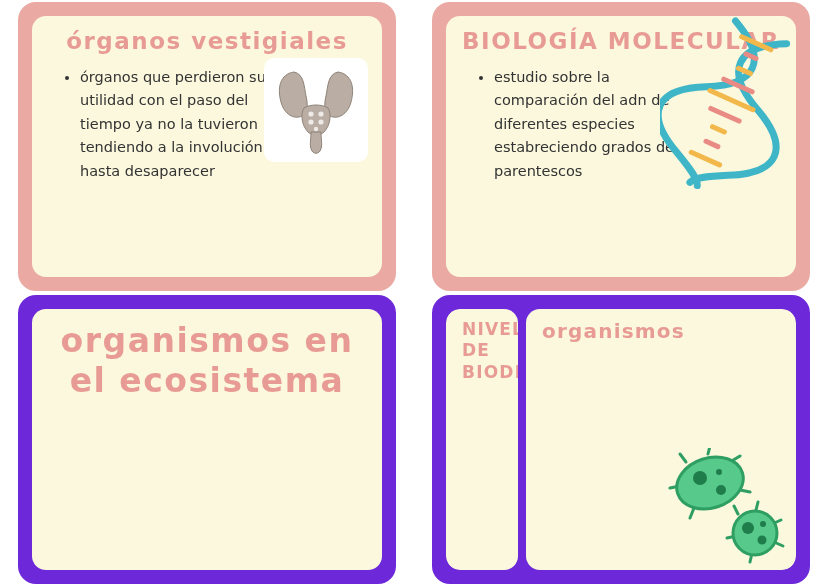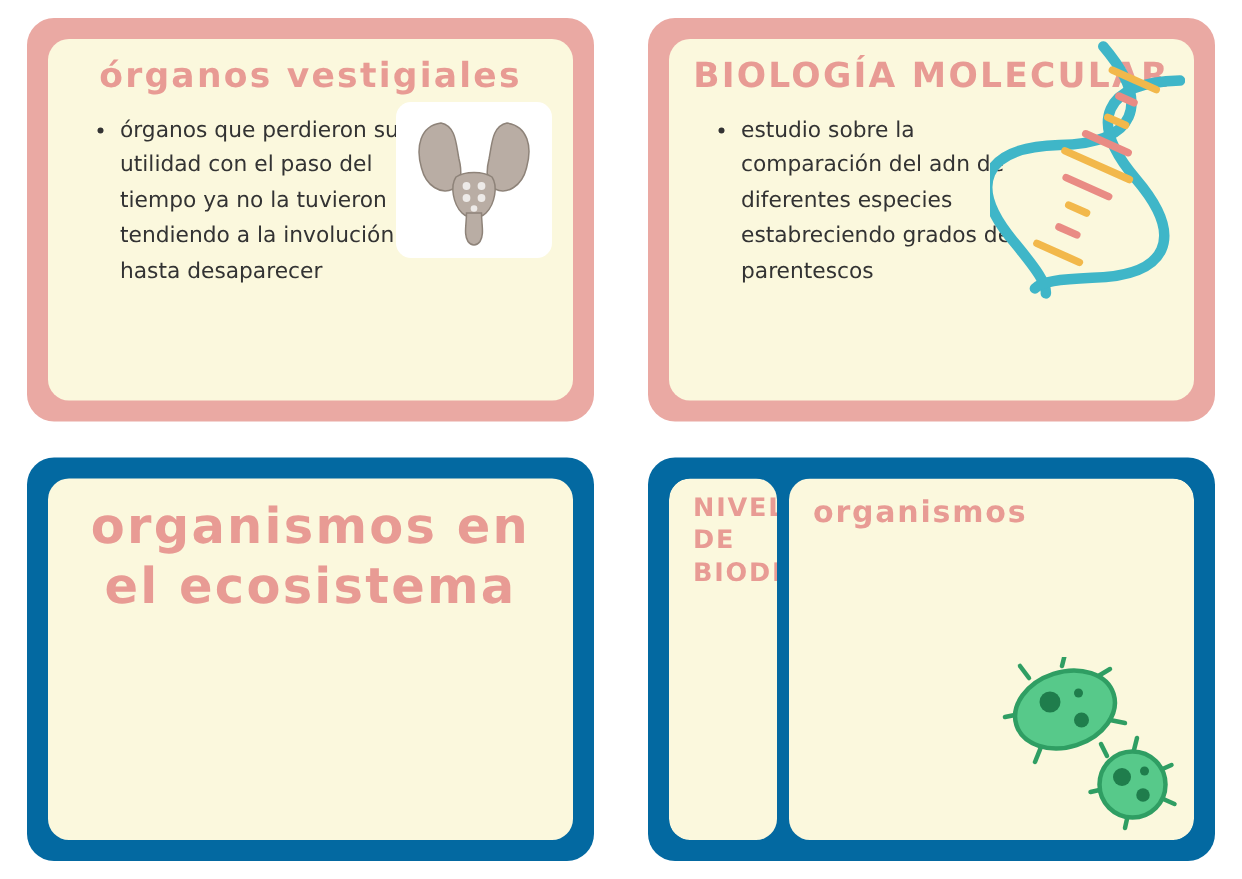--- a/index.html
+++ b/index.html
@@ -15,33 +15,33 @@
   }
   .deck {
     width: 828px;
     height: 586px;
     display: grid;
     grid-template-columns: 414px 414px;
     grid-template-rows: 293px 293px;
   }
   .slide-wrap {
     box-sizing: border-box;
-    padding: 12px 18px;
+    padding: 2px 18px;
     display: flex;
   }
   .slide {
     flex: 1 1 auto;
     border-radius: 18px;
     box-sizing: border-box;
     padding: 14px;
     display: flex;
     flex-direction: column;
   }
   .slide.pink { background: #eaa9a3; }
-  .slide.teal { background: #0369a1; }
+  .slide.teal { background: #6d28d9; }
 
   .inner {
     background: #fbf8dd;
     border-radius: 14px;
     flex: 1 1 auto;
     position: relative;
     box-sizing: border-box;
     padding: 12px 16px;
     overflow: hidden;
   }

